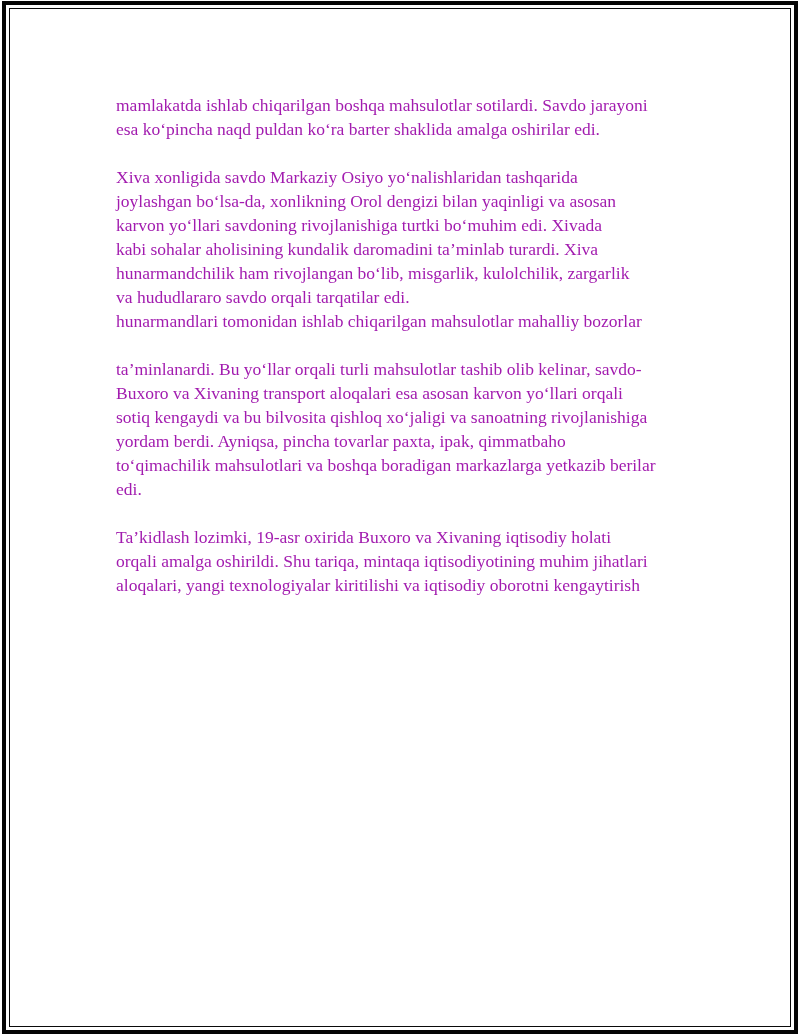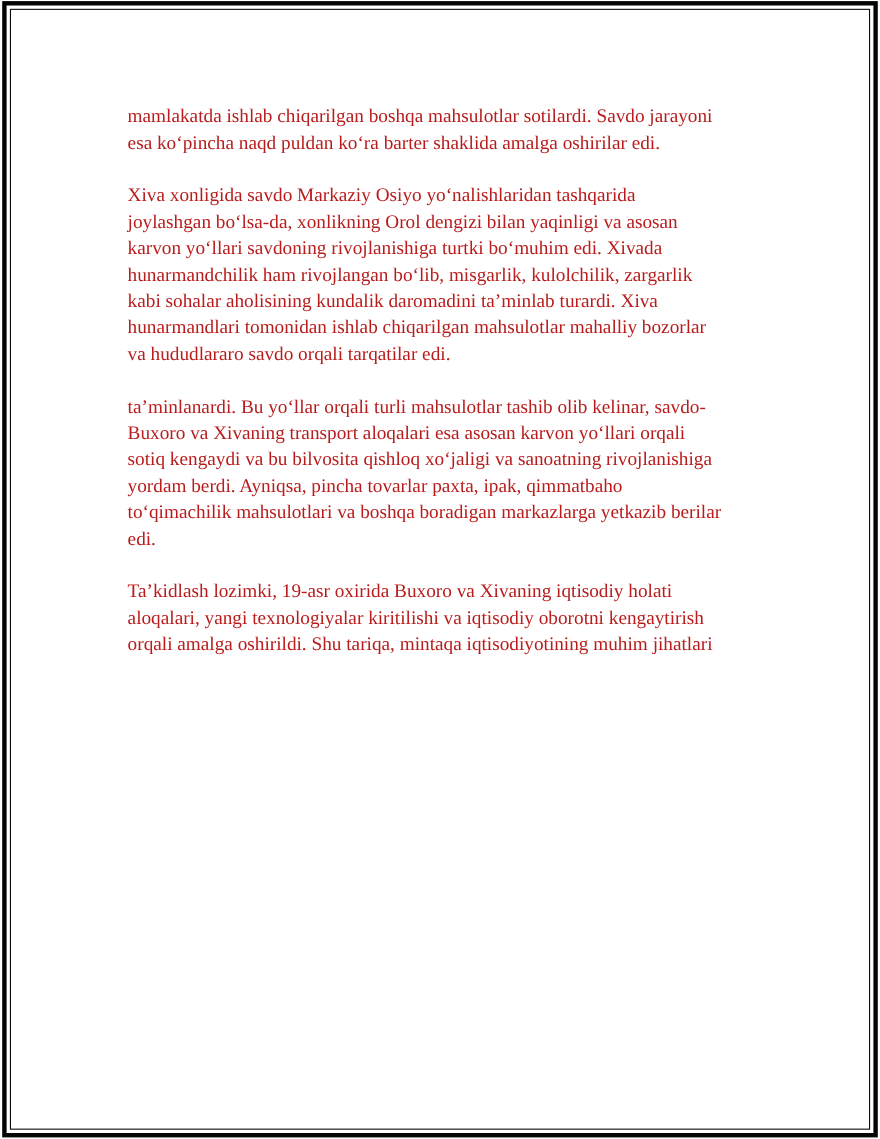--- a/index.html
+++ b/index.html
@@ -23,21 +23,21 @@
   .frame-inner {
     position: absolute;
     top: 3px; left: 3px; right: 3px; bottom: 3px;
     border: 1px solid #0a0a0a;
   }
   .content {
     position: absolute;
     top: 93px;
     left: 116px;
     width: 575px;
-    color: #b91c1c;
+    color: #a21caf;
     font-size: 17.5px;
     line-height: 24px;
     -webkit-font-smoothing: antialiased;
   }
   .para {
     margin: 0 0 24px 0;
     padding: 0;
   }
   .line {
     display: block;
@@ -53,32 +53,32 @@
   </div>
   <div class="content">
       <p class="para">
         <span class="line">mamlakatda ishlab chiqarilgan boshqa mahsulotlar sotilardi. Savdo jarayoni</span>
         <span class="line">esa ko‘pincha naqd puldan ko‘ra barter shaklida amalga oshirilar edi.</span>
       </p>
       <p class="para">
         <span class="line">Xiva xonligida savdo Markaziy Osiyo yo‘nalishlaridan tashqarida</span>
         <span class="line">joylashgan bo‘lsa-da, xonlikning Orol dengizi bilan yaqinligi va asosan</span>
         <span class="line">karvon yo‘llari savdoning rivojlanishiga turtki bo‘muhim edi. Xivada</span>
+        <span class="line">kabi sohalar aholisining kundalik daromadini ta’minlab turardi. Xiva</span>
         <span class="line">hunarmandchilik ham rivojlangan bo‘lib, misgarlik, kulolchilik, zargarlik</span>
-        <span class="line">kabi sohalar aholisining kundalik daromadini ta’minlab turardi. Xiva</span>
+        <span class="line">va hududlararo savdo orqali tarqatilar edi.</span>
         <span class="line">hunarmandlari tomonidan ishlab chiqarilgan mahsulotlar mahalliy bozorlar</span>
-        <span class="line">va hududlararo savdo orqali tarqatilar edi.</span>
       </p>
       <p class="para">
         <span class="line">ta’minlanardi. Bu yo‘llar orqali turli mahsulotlar tashib olib kelinar, savdo-</span>
         <span class="line">Buxoro va Xivaning transport aloqalari esa asosan karvon yo‘llari orqali</span>
         <span class="line">sotiq kengaydi va bu bilvosita qishloq xo‘jaligi va sanoatning rivojlanishiga</span>
         <span class="line">yordam berdi. Ayniqsa, pincha tovarlar paxta, ipak, qimmatbaho</span>
         <span class="line">to‘qimachilik mahsulotlari va boshqa boradigan markazlarga yetkazib berilar</span>
         <span class="line">edi.</span>
       </p>
       <p class="para">
         <span class="line">Ta’kidlash lozimki, 19-asr oxirida Buxoro va Xivaning iqtisodiy holati</span>
+        <span class="line">orqali amalga oshirildi. Shu tariqa, mintaqa iqtisodiyotining muhim jihatlari</span>
         <span class="line">aloqalari, yangi texnologiyalar kiritilishi va iqtisodiy oborotni kengaytirish</span>
-        <span class="line">orqali amalga oshirildi. Shu tariqa, mintaqa iqtisodiyotining muhim jihatlari</span>
       </p>
     </div>
 </div>
 
 </body></html>

